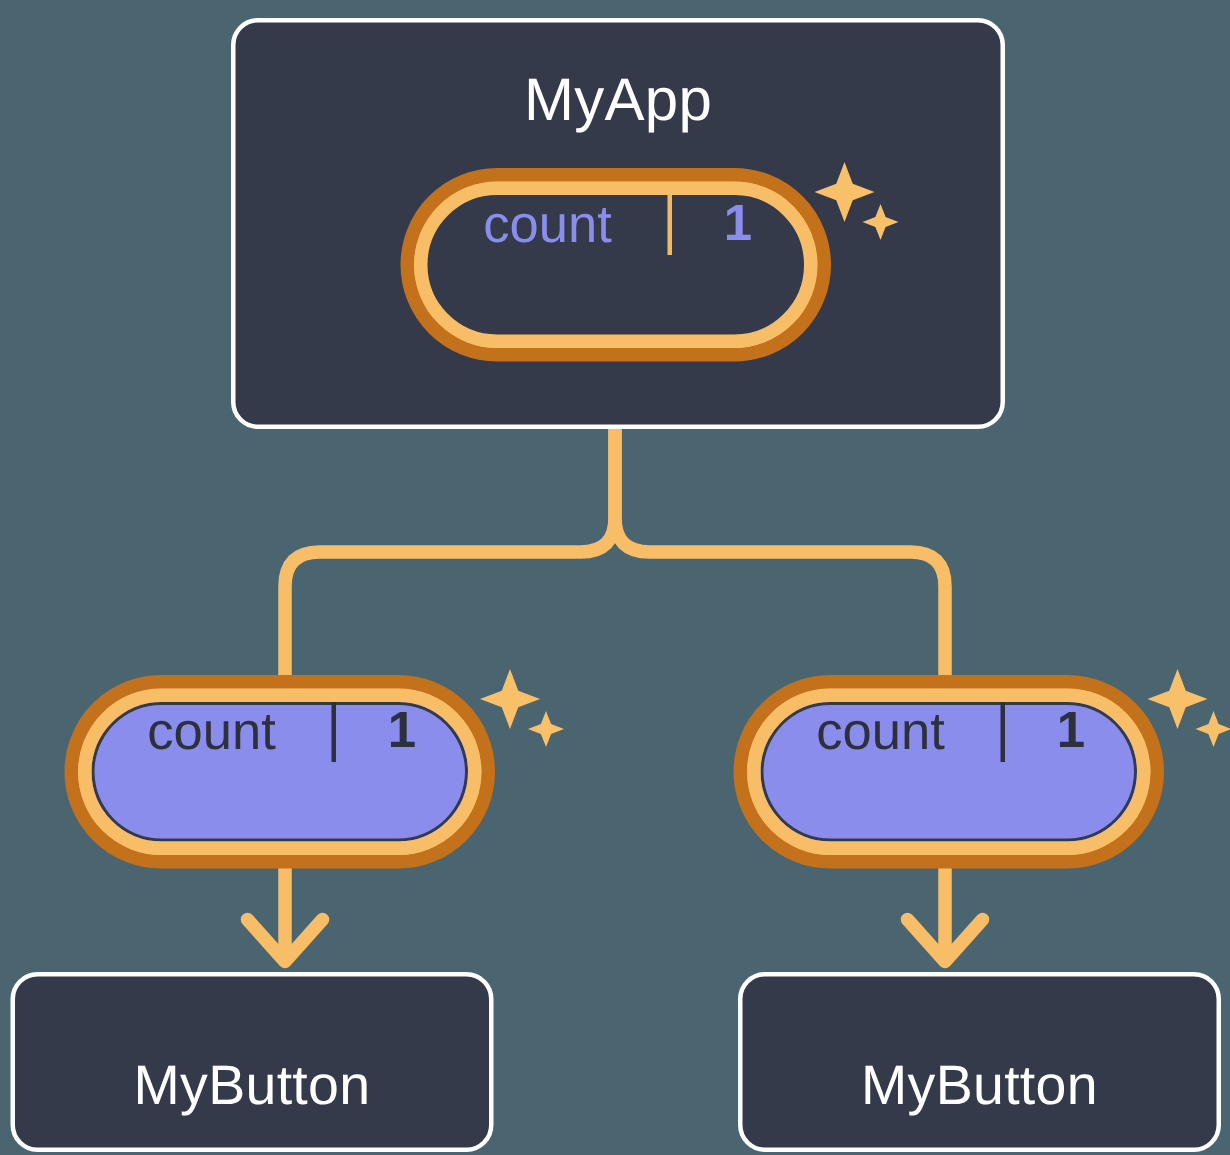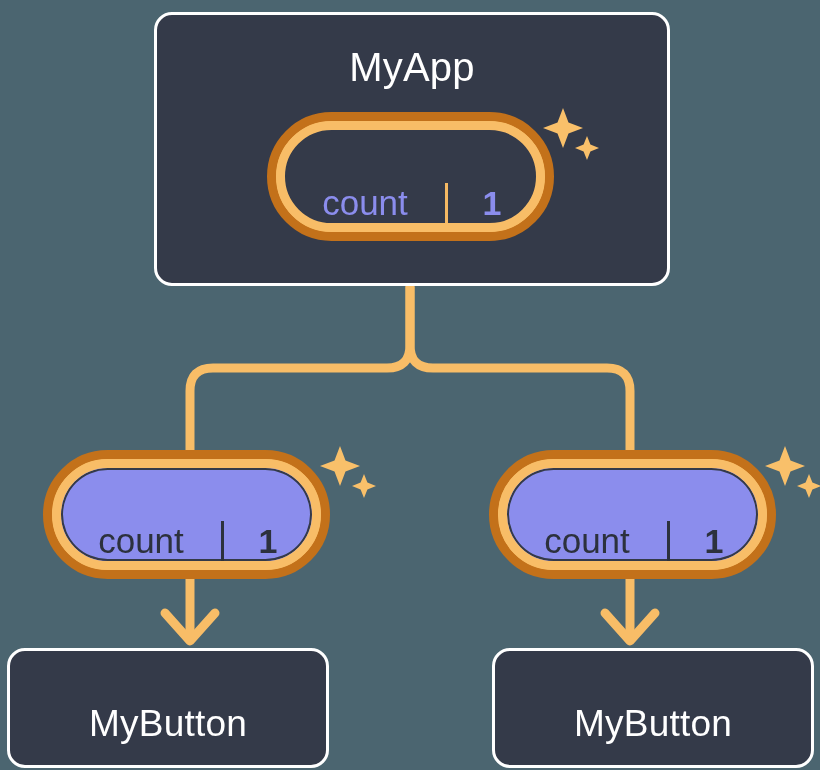--- a/index.html
+++ b/index.html
@@ -94,21 +94,21 @@
     display: flex;
     align-items: stretch;
     overflow: hidden;
   }
   .pill-inner {
     flex: 1;
     box-sizing: border-box;
     border-radius: 999px;
     border: 9px solid #f8bd67;
     display: flex;
-    align-items: flex-end;
+    align-items: flex-start;
     overflow: hidden;
   }
   .pill-key, .pill-val {
     display: flex;
     align-items: center;
     justify-content: center;
     box-sizing: border-box;
   }
 
   

